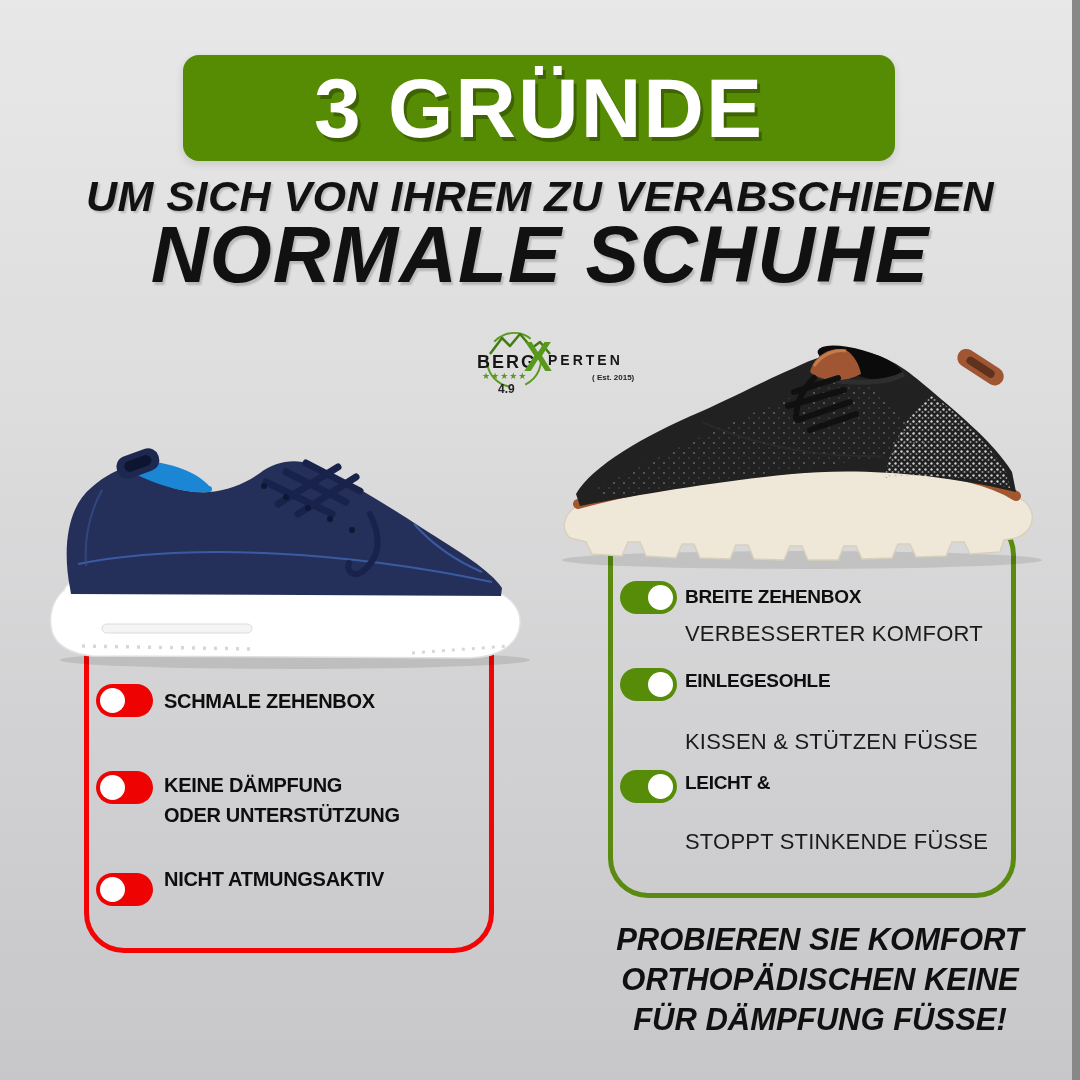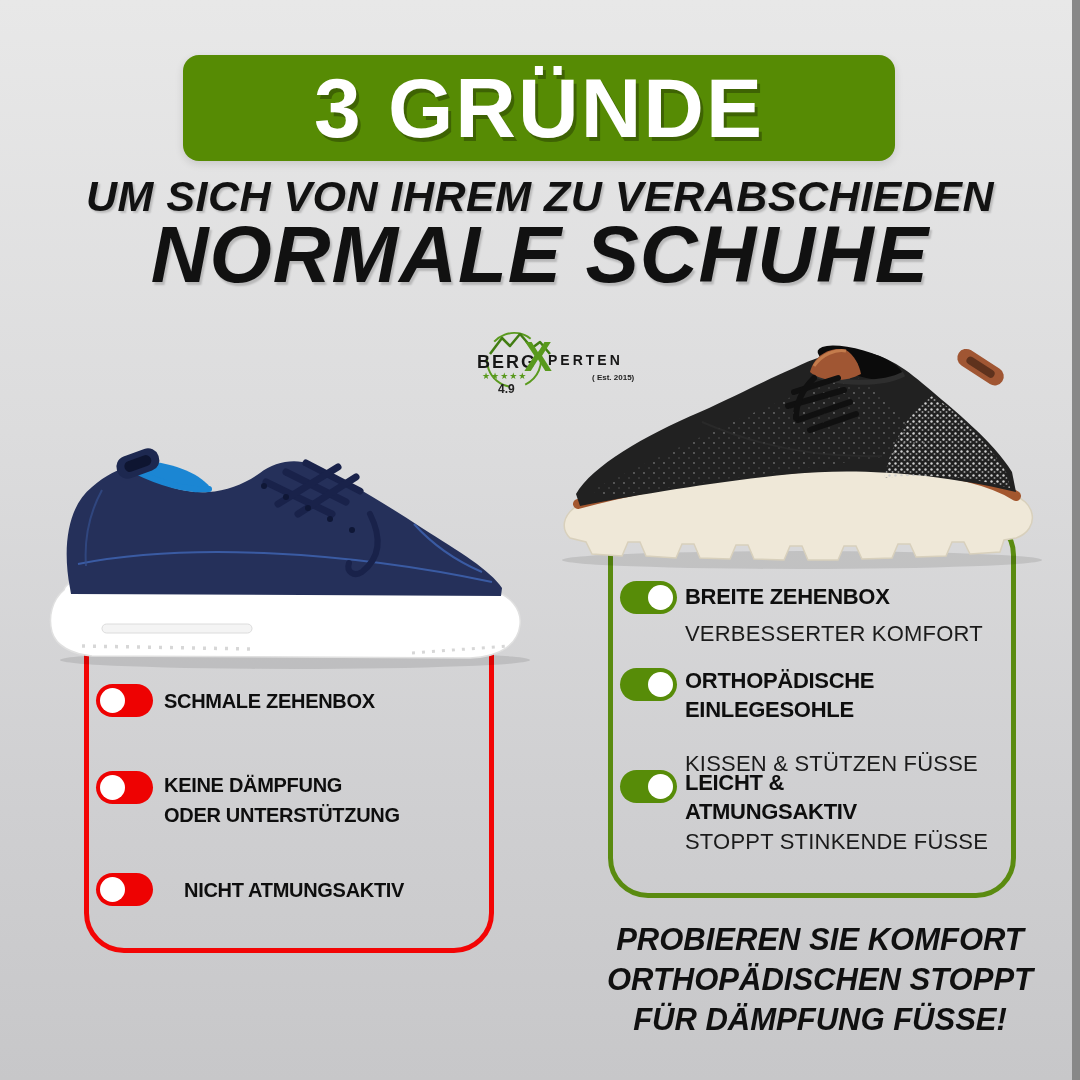--- a/index.html
+++ b/index.html
@@ -35,21 +35,21 @@
   
   .toggle{position:absolute;width:57px;height:33px;border-radius:17px;}
   .toggle .knob{position:absolute;top:4px;width:25px;height:25px;border-radius:50%;background:#fff;}
   .toggle.red{background:#ee0202;}
   .toggle.red .knob{left:4px;}
   .toggle.green{background:#578c08;}
   .toggle.green .knob{right:4px;}
   
   .con-label{position:absolute;left:75px;font-size:20px;font-weight:800;line-height:30px;
     letter-spacing:-.3px;color:#0e0e0e;white-space:nowrap;}
-  .pro-title{position:absolute;left:72px;font-size:22px;font-weight:800;line-height:29px;
+  .pro-title{position:absolute;left:72px;font-size:19px;font-weight:800;line-height:29px;
     letter-spacing:-.3px;color:#0e0e0e;white-space:nowrap;}
   .pro-sub{position:absolute;left:72px;font-size:22px;font-weight:400;line-height:27px;
     letter-spacing:.2px;color:#1b1b1b;white-space:nowrap;}
   
   .footer{left:590px;top:920px;width:460px;text-align:center;font-size:31px;font-weight:900;
     font-style:italic;line-height:40px;color:#101010;}
   svg.shoe{pointer-events:none;}
 </style>
 </head>
 <body>
@@ -91,53 +91,51 @@
         </span>
       <div class="con-label" style="top:165px;">
         <div>KEINE DÄMPFUNG</div>
         <div>ODER UNTERSTÜTZUNG</div>
       </div>
     </div>
     <div>
       <span class="toggle red" style="left:7px;top:268px;">
           <span class="knob"></span>
         </span>
-      <div class="con-label" style="top:270px;margin-left:20px;">
+      <div class="con-label" style="top:259px;">
         <div>NICHT ATMUNGSAKTIV</div>
       </div>
     </div>
   </div>
 
   <div class="abs panel panel-pros">
     <div>
       <span class="toggle green" style="left:7px;top:61px;">
           <span class="knob"></span>
         </span>
       <div class="pro-title" style="top:62px;">
         <div>BREITE ZEHENBOX</div>
       </div>
       <div class="pro-sub" style="top:100px;">VERBESSERTER KOMFORT</div>
     </div>
     <div>
       <span class="toggle green" style="left:7px;top:148px;">
           <span class="knob"></span>
         </span>
       <div class="pro-title" style="top:146px;">
-        <div>ORTHOPÄDISCHE</div>
         <div>EINLEGESOHLE</div>
       </div>
-      <div class="pro-sub" style="top:208px;margin-top:22px;">KISSEN &amp; STÜTZEN FÜSSE</div>
+      <div class="pro-sub" style="top:208px;">KISSEN &amp; STÜTZEN FÜSSE</div>
     </div>
     <div>
       <span class="toggle green" style="left:7px;top:250px;">
           <span class="knob"></span>
         </span>
       <div class="pro-title" style="top:248px;">
         <div>LEICHT &amp;</div>
-        <div>ATMUNGSAKTIV</div>
       </div>
       <div class="pro-sub" style="top:308px;">STOPPT STINKENDE FÜSSE</div>
     </div>
   </div>
 
   <svg class="abs shoe" style="left:40px;top:442px;" width="500" height="232" viewBox="0 0 500 232">
     <ellipse cx="255" cy="218" rx="235" ry="9" fill="rgba(0,0,0,0.10)"></ellipse>
     <path d="M24,148 C12,158 8,175 12,190 C16,204 32,212 52,214 L430,216 C462,215 478,201 480,183
              C482,167 470,153 450,147 L32,140 C27,142 25,144 24,148 Z" fill="#ffffff" stroke="#e0e0e0" stroke-width="1.5"></path>
     <rect x="62" y="182" width="150" height="9" rx="4.5" fill="#f4f4f4" stroke="#dcdcdc"></rect>
@@ -211,17 +209,17 @@
         <path d="M236,76 L292,60"></path>
         <path d="M246,90 L298,72"></path>
       <path d="M258,100 L304,84"></path>
         <path d="M262,48 C250,60 244,74 244,88" fill="none"></path>
     </g>
     <path d="M150,92 C210,118 270,128 330,126" stroke="#2e2e2e" stroke-width="2" fill="none" opacity=".6"></path>
   </svg>
 
   <div class="abs footer">
     <div>PROBIEREN SIE KOMFORT</div>
-    <div>ORTHOPÄDISCHEN STOPPT</div>
+    <div>ORTHOPÄDISCHEN KEINE</div>
     <div>FÜR DÄMPFUNG FÜSSE!</div>
   </div>
 
 </div>
 
 </body></html>

